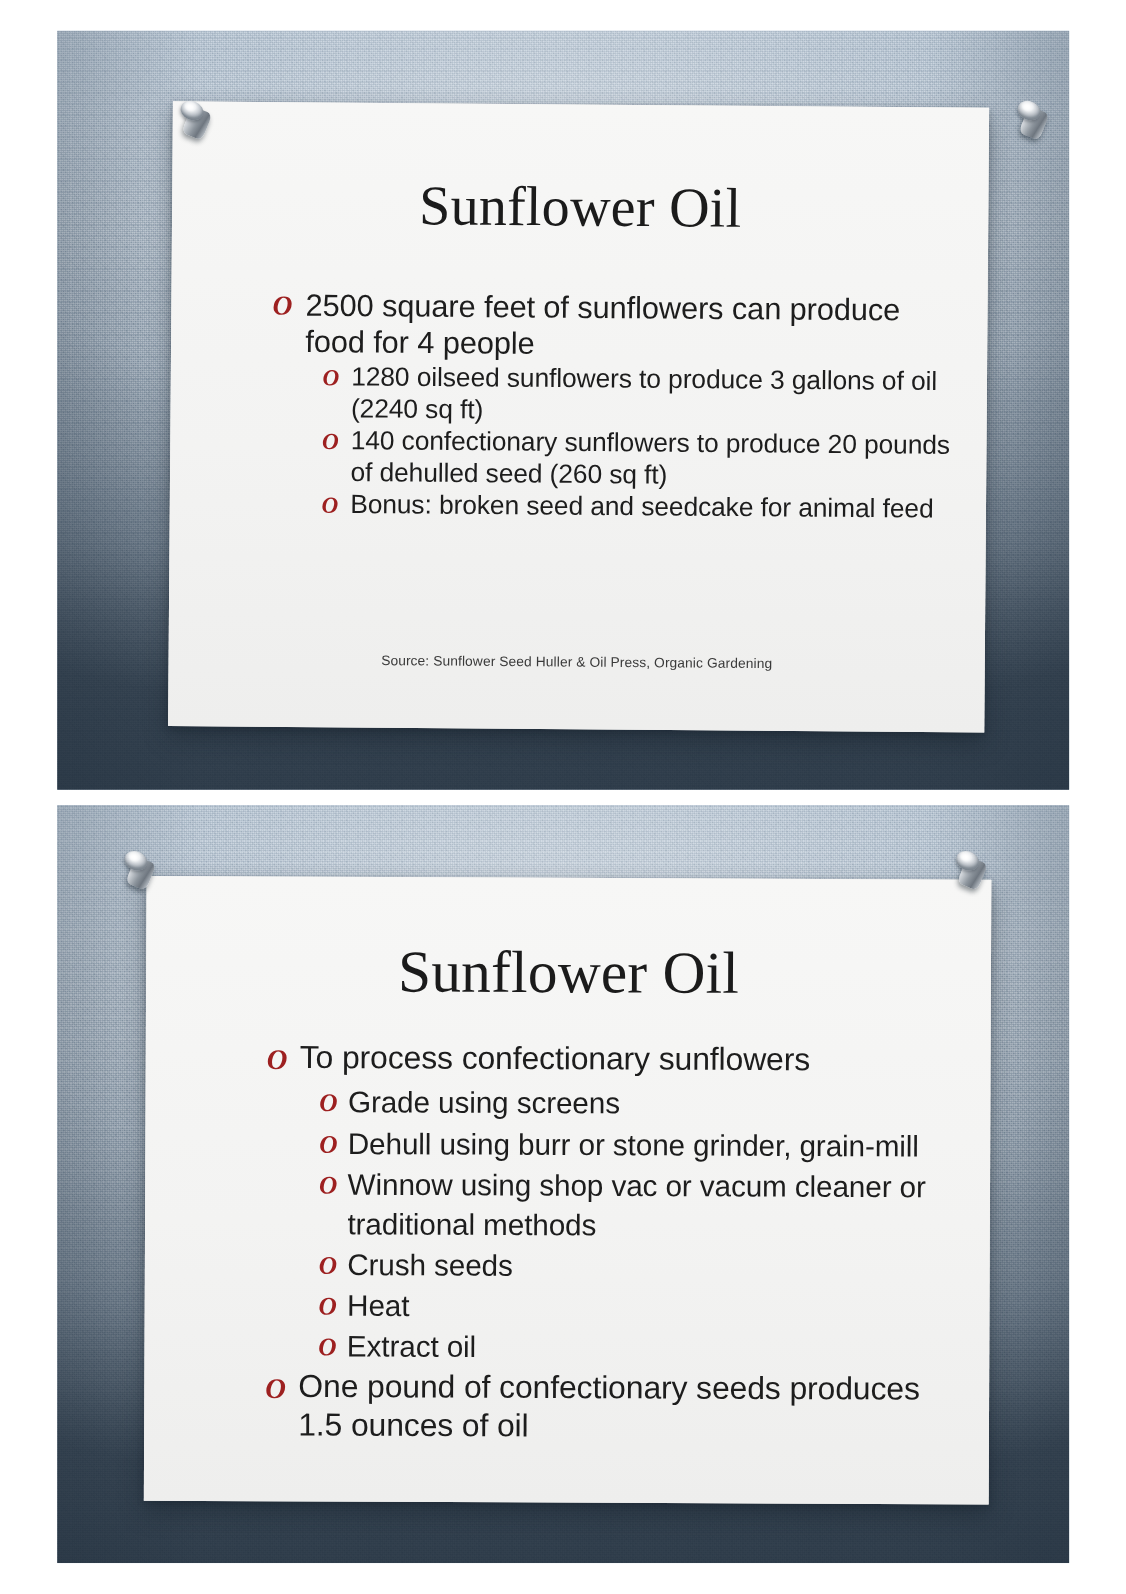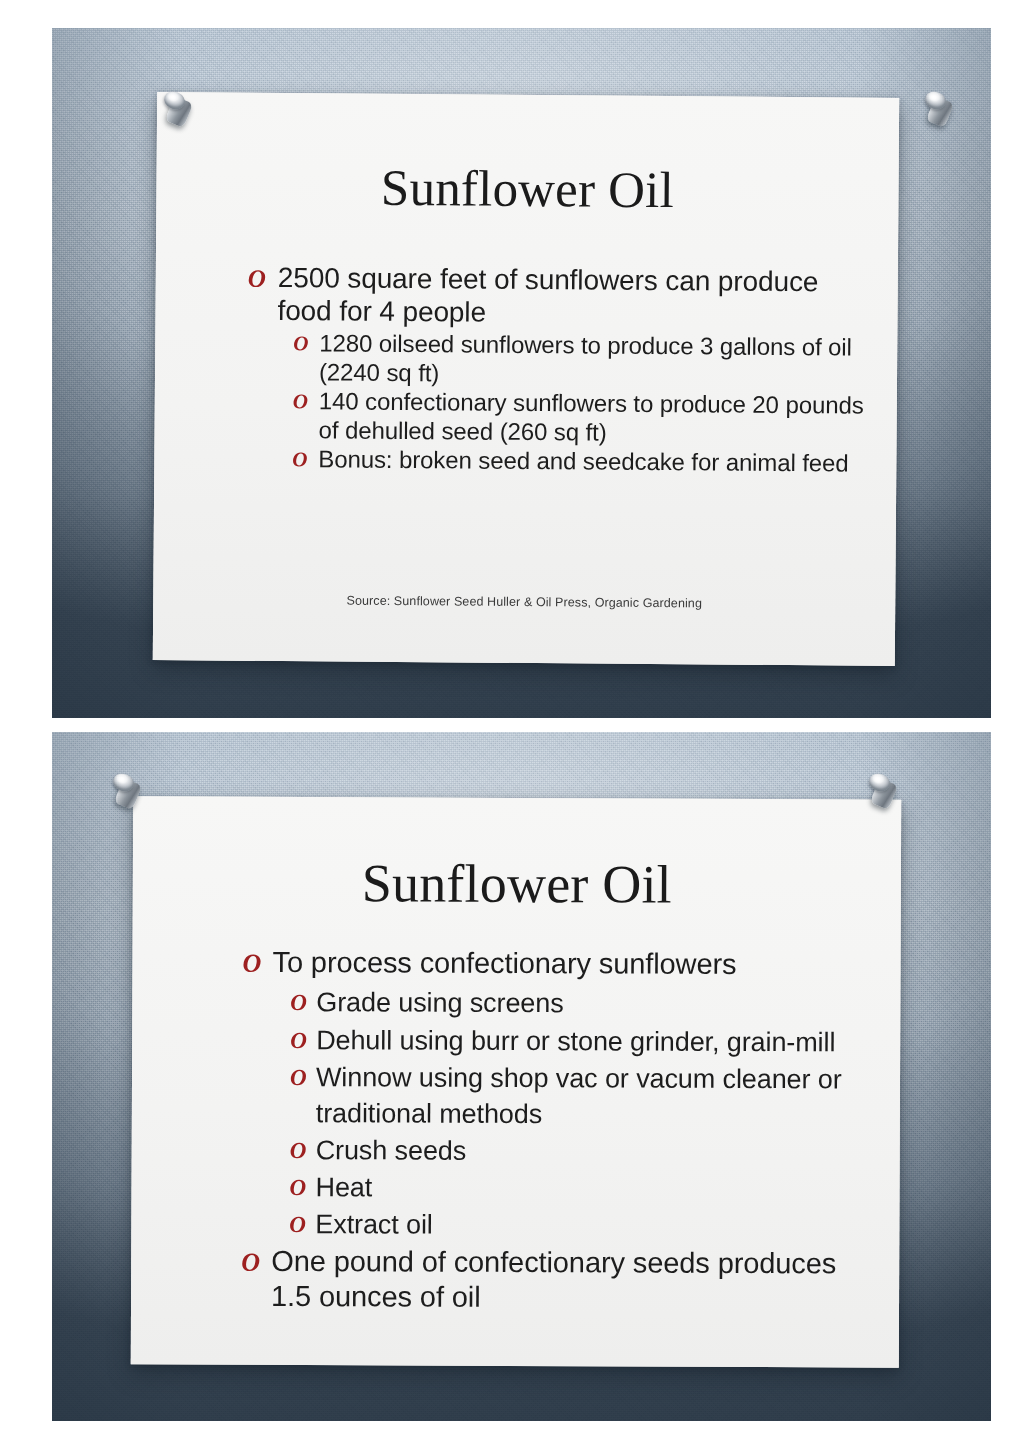--- a/index.html
+++ b/index.html
@@ -23,21 +23,20 @@
     background: #ffffff;
   }
 
   
   .slide {
     position: absolute;
     left: 52px;
     width: 920px;
     overflow: hidden;
     background-color: #b0bfcd;
-    padding-left: 19px;
   }
   #slide-1 { top: 28px;  height: 690px; }
   #slide-2 { top: 732px; height: 689px; }
 
   
   .fabric {
     position: absolute;
     inset: 0;
     background-color: #b2c1cf;
     background-image:

